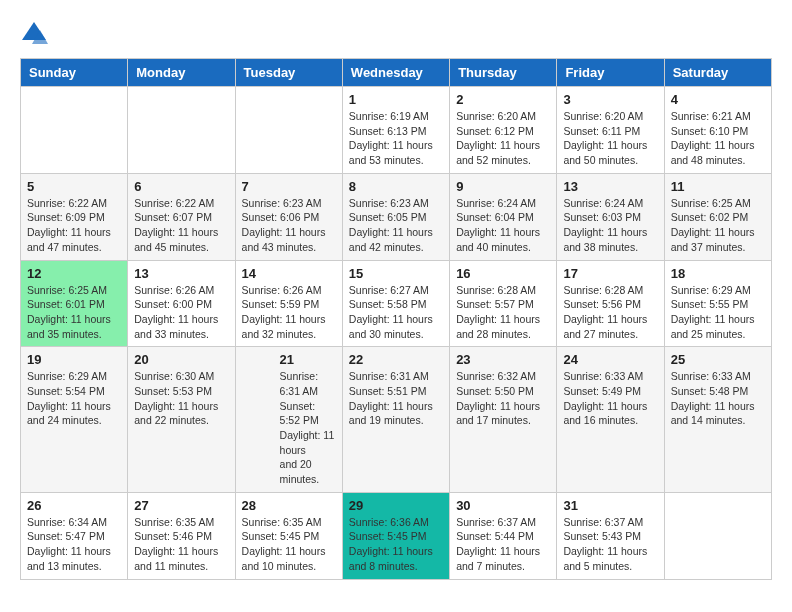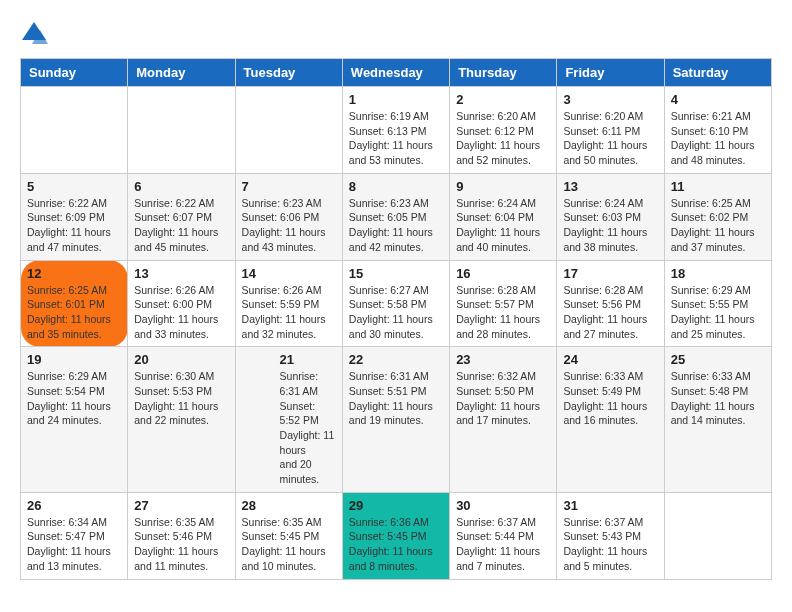--- a/index.html
+++ b/index.html
@@ -198,21 +198,21 @@
         </td>
         <td style="background: rgb(245, 245, 245);">
           <span class="day-num">11</span>
           <div class="day-info" style="white-space: pre-line;">Sunrise: 6:25 AM
 Sunset: 6:02 PM
 Daylight: 11 hours
 and 37 minutes.</div>
         </td>
       </tr>
       <tr>
-        <td style="background: #f97316; border-radius: 19px;">
+        <td style="background: #86efac;">
           <span class="day-num">12</span>
           <div class="day-info" style="white-space: pre-line;">Sunrise: 6:25 AM
 Sunset: 6:01 PM
 Daylight: 11 hours
 and 35 minutes.</div>
         </td>
         <td style="background: rgb(255, 255, 255);">
           <span class="day-num">13</span>
           <div class="day-info" style="white-space: pre-line;">Sunrise: 6:26 AM
 Sunset: 6:00 PM

